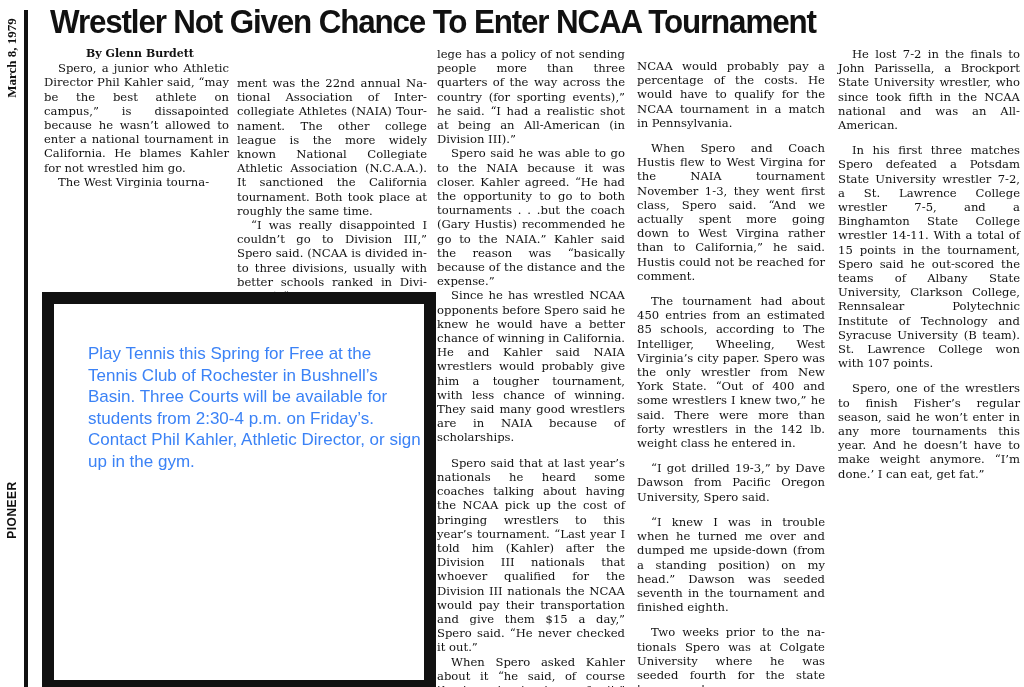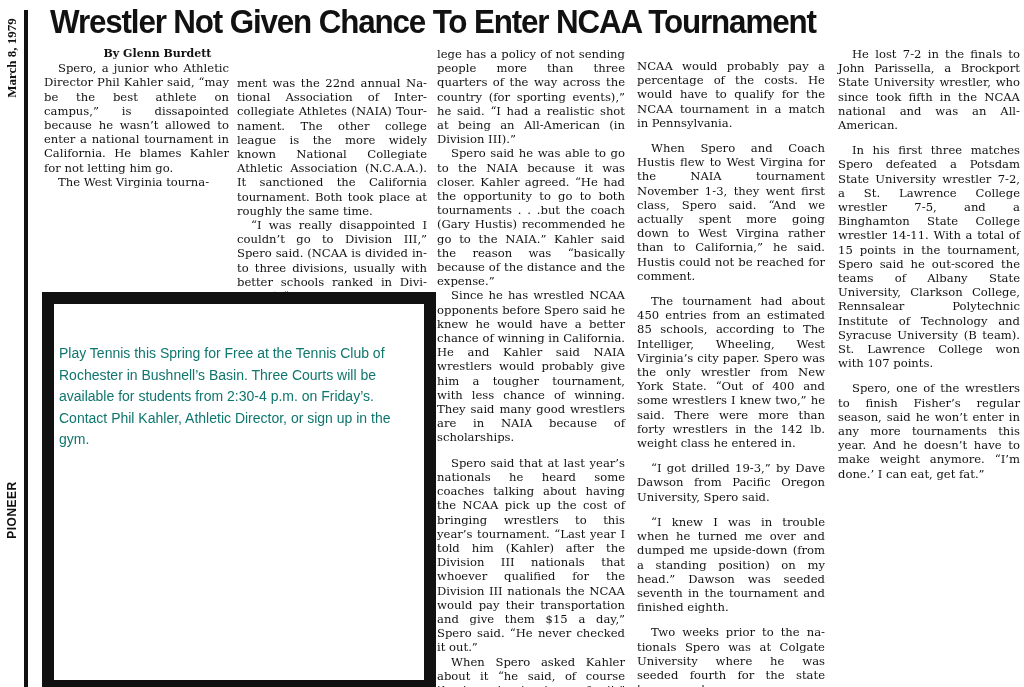--- a/index.html
+++ b/index.html
@@ -36,55 +36,55 @@
   }
 
   .col {
     position: absolute; top: 47px;
     font-family: "DejaVu Serif", serif; font-size: 11.6px; line-height: 14.2px;
     text-align: justify; hyphens: manual;
   }
   .col p { margin: 0; text-indent: 14px; }
   .col p.gap { margin-top: 11px; }
   .col p.noindent { text-indent: 0; }
-  .byline { font-weight: bold; text-align: center; text-indent: 42px !important; font-size: 11px; }
+  .byline { font-weight: bold; text-align: left; text-indent: 42px !important; font-size: 11px; }
 
   #col1 { left: 44px; width: 185px; }
   #col2 { left: 237px; width: 190px; margin-top: 29px; }
   #col3 { left: 437px; width: 188px; }
   #col4 { left: 637px; width: 188px; margin-top: 12px; }
   #col5 { left: 838px; width: 182px; }
 
   .ad-box {
     position: absolute; left: 42px; top: 292px; width: 370px; height: 376px;
     border: 12px solid #111; background: #fff;
   }
   .ad-text {
-    position: absolute; left: 5px; font-family: "Liberation Sans", sans-serif;
-    font-size: 14px; line-height: 21.5px; color: #0f766e; width: 335px;
+    position: absolute; left: 34px; font-family: "Liberation Sans", sans-serif;
+    font-size: 17px; line-height: 21.5px; color: #3b82f6; width: 335px;
   }
   .ad-1 { top: 39px; }
   .ad-2 { top: 232px; letter-spacing: -0.3px; }
 </style>
 </head>
 <body>
 
 <div class="margin-rule"></div>
 <div class="side-date">
     <span>March 8, 1979</span>
   </div>
 <div class="side-paper">
     <span>PIONEER</span>
   </div>
 
 <h1 class="headline">Wrestler Not Given Chance To Enter NCAA Tournament</h1>
 
 <div class="col" id="col1">
   <p class="byline noindent">By Glenn Burdett</p>
-  <p>Spero, a junior who Athletic Director Phil Kahler said, “may be the best athlete on campus,” is dissapointed because he wasn’t allowed to enter a na­tional tournament in California. He blames Kahler for not letting him go.</p>
+  <p>Spero, a junior who Athletic Director Phil Kahler said, “may be the best athlete on campus,” is dissapointed because he wasn’t allowed to enter a na­tional tournament in California. He blames Kahler for not wrestled him go.</p>
   <p>The West Virginia tourna-</p>
 </div>
 
 <div class="col" id="col2">
   <p class="noindent">ment was the 22nd annual Na­tional Association of Inter­collegiate Athletes (NAIA) Tour­nament. The other college league is the more widely known National Collegiate Athletic Association (N.C.A.A.). It sanc­tioned the California tournament. Both took place at roughly the same time.</p>
   <p>“I was really disappointed I couldn’t go to Division III,” Spero said. (NCAA is divided in­to three divisions, usually with better schools ranked in Divi­sion I.) “Most of the Division III schools are in the east. The col-</p>
 </div>
 
 <div class="col" id="col3">
   <p class="noindent">lege has a policy of not sending people more than three quarters of the way across the country (for sporting events),” he said. “I had a realistic shot at being an All-American (in Division III).”</p>

